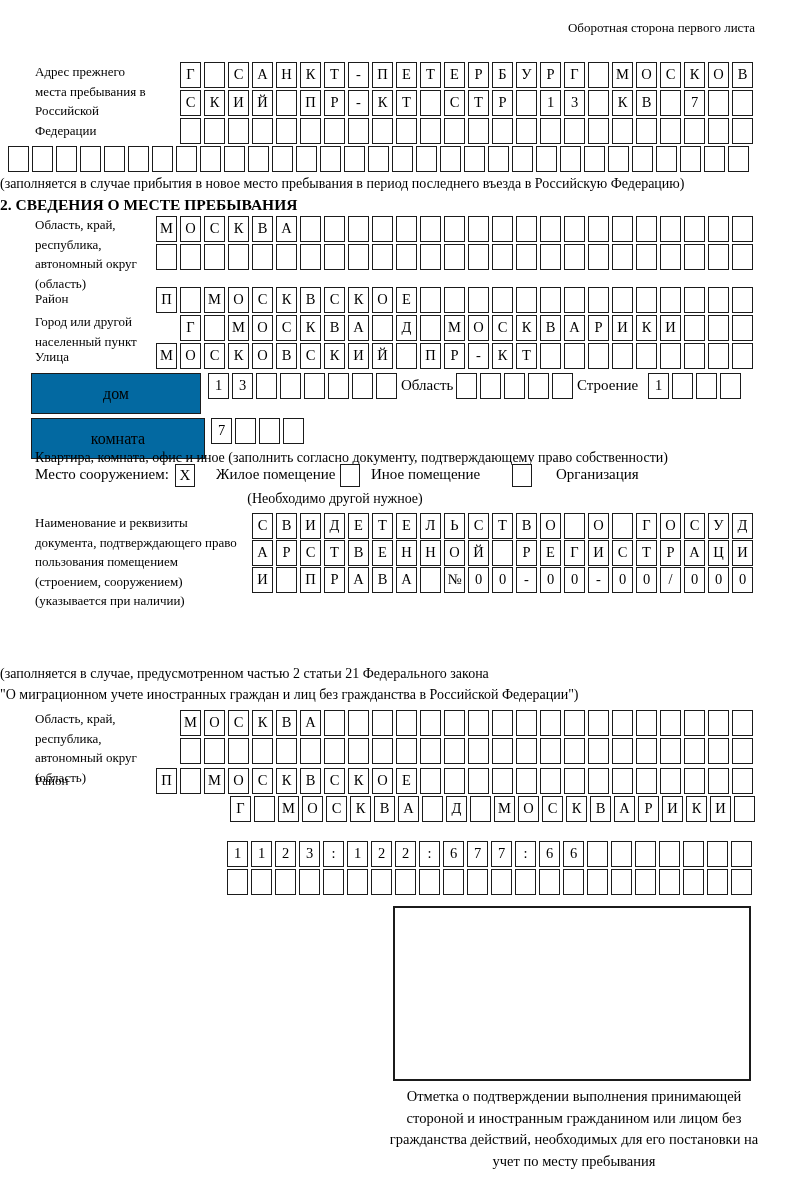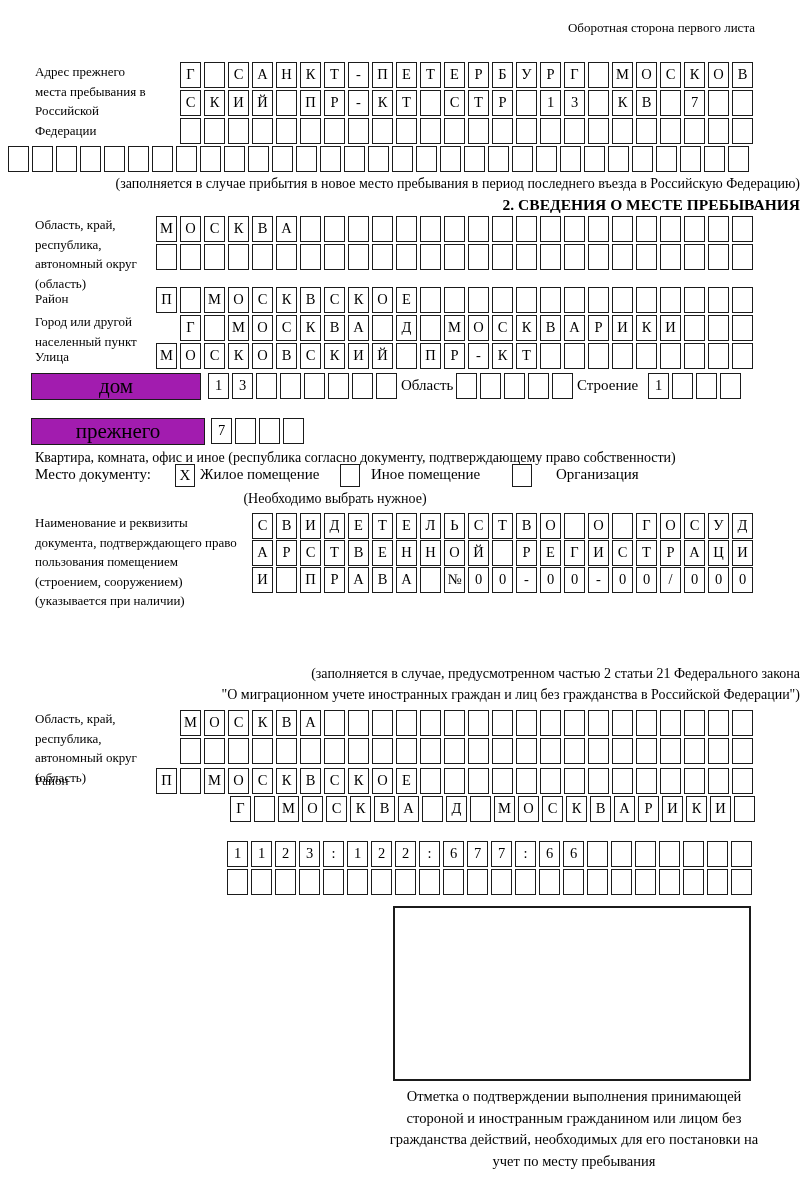--- a/index.html
+++ b/index.html
@@ -5,24 +5,24 @@
   *{margin:0;padding:0;box-sizing:border-box}
   html,body{background:#fff}
   body{width:800px;height:1180px;font-family:"Liberation Serif",serif;color:#000;position:relative}
   .page{position:absolute;top:0;left:0;width:800px;height:1180px;background:#fff;overflow:hidden}
   .abs{position:absolute}
   .cellrow{display:flex;gap:3px}
   .cell{flex:0 0 auto;width:21px;height:26px;border:1.5px solid #1b1b1b;background:#fff;
         font-size:14.5px;line-height:22px;text-align:center;overflow:hidden}
   .label{font-size:13px;line-height:19.5px}
   .cap{font-size:14px;line-height:18px}
-  .cap-c{font-size:14px;line-height:18px;text-align:right;width:800px}
-  .title{font-size:15.5px;font-weight:bold;text-align:right;width:800px}
-  .fieldrect{border:1.5px solid #1b1b1b;height:27px;display:flex;align-items:center;justify-content:center;
-             font-size:21px;background:#a21caf}
+  .cap-c{font-size:14px;line-height:18px;text-align:left;width:800px}
+  .title{font-size:15.5px;font-weight:bold;text-align:left;width:800px}
+  .fieldrect{border:1.5px solid #1b1b1b;height:41px;display:flex;align-items:center;justify-content:center;
+             font-size:16px;background:#0369a1}
   .cb{display:inline-block;width:20px;height:23px;border:1.5px solid #1b1b1b;text-align:center;
       font-size:15px;line-height:20px;background:#fff}
   .inline-lbl{font-size:15px}
   .stamp-box{border:2px solid #1b1b1b;background:#fff}
   .stamp-cap{font-size:14.5px;line-height:21.5px;text-align:center}
 </style>
 </head>
 <body>
 
 <div class="page">
@@ -307,37 +307,37 @@
       <span class="cell"></span>
     </div>
   <div class="abs inline-lbl" style="top:377px;left:577px">Строение</div>
   <div class="abs cellrow" style="top:373px;left:648px">
       <span class="cell">1</span>
       <span class="cell"></span>
       <span class="cell"></span>
       <span class="cell"></span>
     </div>
 
-  <div class="abs fieldrect" style="top:418px;left:31px;width:174px">прежнего</div>
+  <div class="abs fieldrect" style="top:418px;left:31px;width:174px">комната</div>
   <div class="abs cellrow" style="top:418px;left:211px">
       <span class="cell">7</span>
       <span class="cell"></span>
       <span class="cell"></span>
       <span class="cell"></span>
     </div>
-  <div class="abs cap" style="top:449px;left:35px">Квартира, комната, офис и иное (республика согласно документу, подтверждающему право собственности)</div>
-
-  <div class="abs inline-lbl" style="top:466px;left:35px">Место документу:</div>
+  <div class="abs cap" style="top:449px;left:35px">Квартира, комната, офис и иное (заполнить согласно документу, подтверждающему право собственности)</div>
+
+  <div class="abs inline-lbl" style="top:466px;left:35px">Место сооружением:</div>
   <span class="abs cb" style="top:464px;left:175px">X</span>
-  <div class="abs inline-lbl" style="top:466px;left:200px">Жилое помещение</div>
+  <div class="abs inline-lbl" style="top:466px;left:216px">Жилое помещение</div>
   <span class="abs cb" style="top:464px;left:340px"></span>
   <div class="abs inline-lbl" style="top:466px;left:371px">Иное помещение</div>
   <span class="abs cb" style="top:464px;left:512px"></span>
   <div class="abs inline-lbl" style="top:466px;left:556px">Организация</div>
-  <div class="abs cap" style="top:490px;left:160px;width:350px;text-align:center">(Необходимо выбрать нужное)</div>
+  <div class="abs cap" style="top:490px;left:160px;width:350px;text-align:center">(Необходимо другой нужное)</div>
 
   <div class="abs label" style="top:513px;left:35px;width:205px">Наименование и реквизиты документа, подтверждающего право пользования помещением (строением, сооружением) (указывается при наличии)</div>
   <div class="abs cellrow" style="top:513px;left:252px">
       <span class="cell">С</span>
       <span class="cell">В</span>
       <span class="cell">И</span>
       <span class="cell">Д</span>
       <span class="cell">Е</span>
       <span class="cell">Т</span>
       <span class="cell">Е</span>

